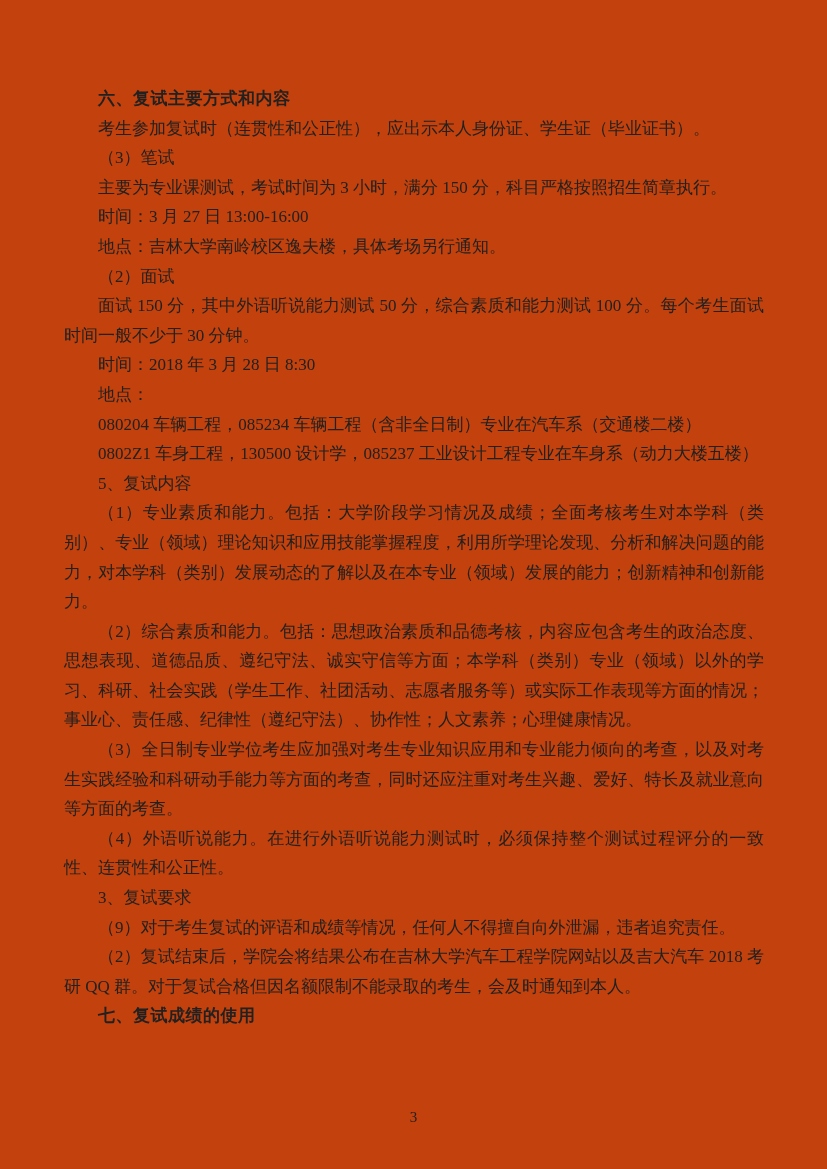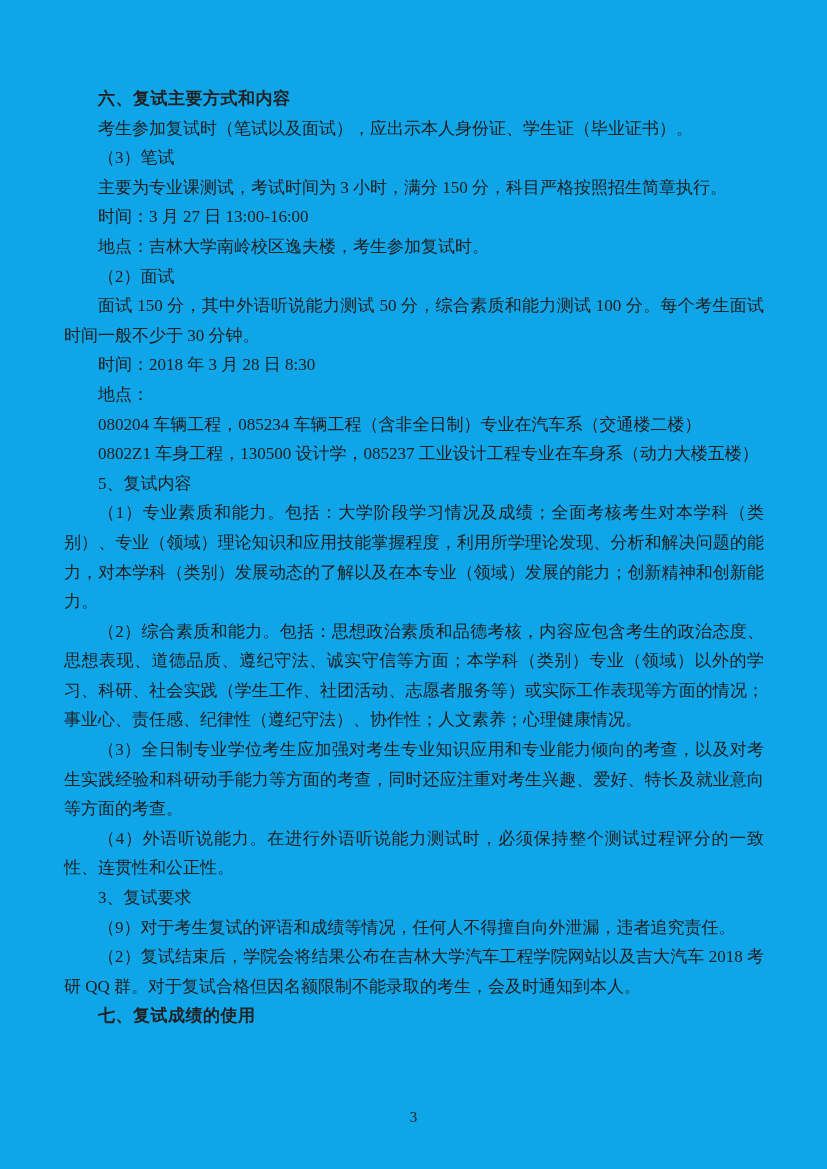--- a/index.html
+++ b/index.html
@@ -4,21 +4,21 @@
 <style>
   html, body {
     margin: 0;
     padding: 0;
     background: #ffffff;
   }
   .page {
     position: relative;
     width: 827px;
     height: 1169px;
-    background: #0ea5e9;
+    background: #c2410c;
     font-family: "Liberation Serif", "DejaVu Serif", serif;
     color: #212121;
     overflow: hidden;
     box-sizing: border-box;
   }
   .content {
     position: absolute;
     left: 64px;
     top: 84px;
     width: 700px;
@@ -48,25 +48,25 @@
     line-height: 22px;
     color: #212121;
   }
 </style>
 </head>
 <body>
 
 <div class="page">
   <div class="content">
     <p class="para heading">六、复试主要方式和内容</p>
-    <p class="para">考生参加复试时（笔试以及面试），应出示本人身份证、学生证（毕业证书）。</p>
+    <p class="para">考生参加复试时（连贯性和公正性），应出示本人身份证、学生证（毕业证书）。</p>
     <p class="para">（3）笔试</p>
     <p class="para">主要为专业课测试，考试时间为 3 小时，满分 150 分，科目严格按照招生简章执行。</p>
     <p class="para">时间：3 月 27 日 13:00-16:00</p>
-    <p class="para">地点：吉林大学南岭校区逸夫楼，考生参加复试时。</p>
+    <p class="para">地点：吉林大学南岭校区逸夫楼，具体考场另行通知。</p>
     <p class="para">（2）面试</p>
     <p class="para">面试 150 分，其中外语听说能力测试 50 分，综合素质和能力测试 100 分。每个考生面试时间一般不少于 30 分钟。</p>
     <p class="para">时间：2018 年 3 月 28 日 8:30</p>
     <p class="para">地点：</p>
     <p class="para">080204 车辆工程，085234 车辆工程（含非全日制）专业在汽车系（交通楼二楼）</p>
     <p class="para">0802Z1 车身工程，130500 设计学，085237 工业设计工程专业在车身系（动力大楼五楼）</p>
     <p class="para">5、复试内容</p>
     <p class="para">（1）专业素质和能力。包括：大学阶段学习情况及成绩；全面考核考生对本学科（类别）、专业（领域）理论知识和应用技能掌握程度，利用所学理论发现、分析和解决问题的能力，对本学科（类别）发展动态的了解以及在本专业（领域）发展的能力；创新精神和创新能力。</p>
     <p class="para">（2）综合素质和能力。包括：思想政治素质和品德考核，内容应包含考生的政治态度、思想表现、道德品质、遵纪守法、诚实守信等方面；本学科（类别）专业（领域）以外的学习、科研、社会实践（学生工作、社团活动、志愿者服务等）或实际工作表现等方面的情况；事业心、责任感、纪律性（遵纪守法）、协作性；人文素养；心理健康情况。</p>
     <p class="para">（3）全日制专业学位考生应加强对考生专业知识应用和专业能力倾向的考查，以及对考生实践经验和科研动手能力等方面的考查，同时还应注重对考生兴趣、爱好、特长及就业意向等方面的考查。</p>

